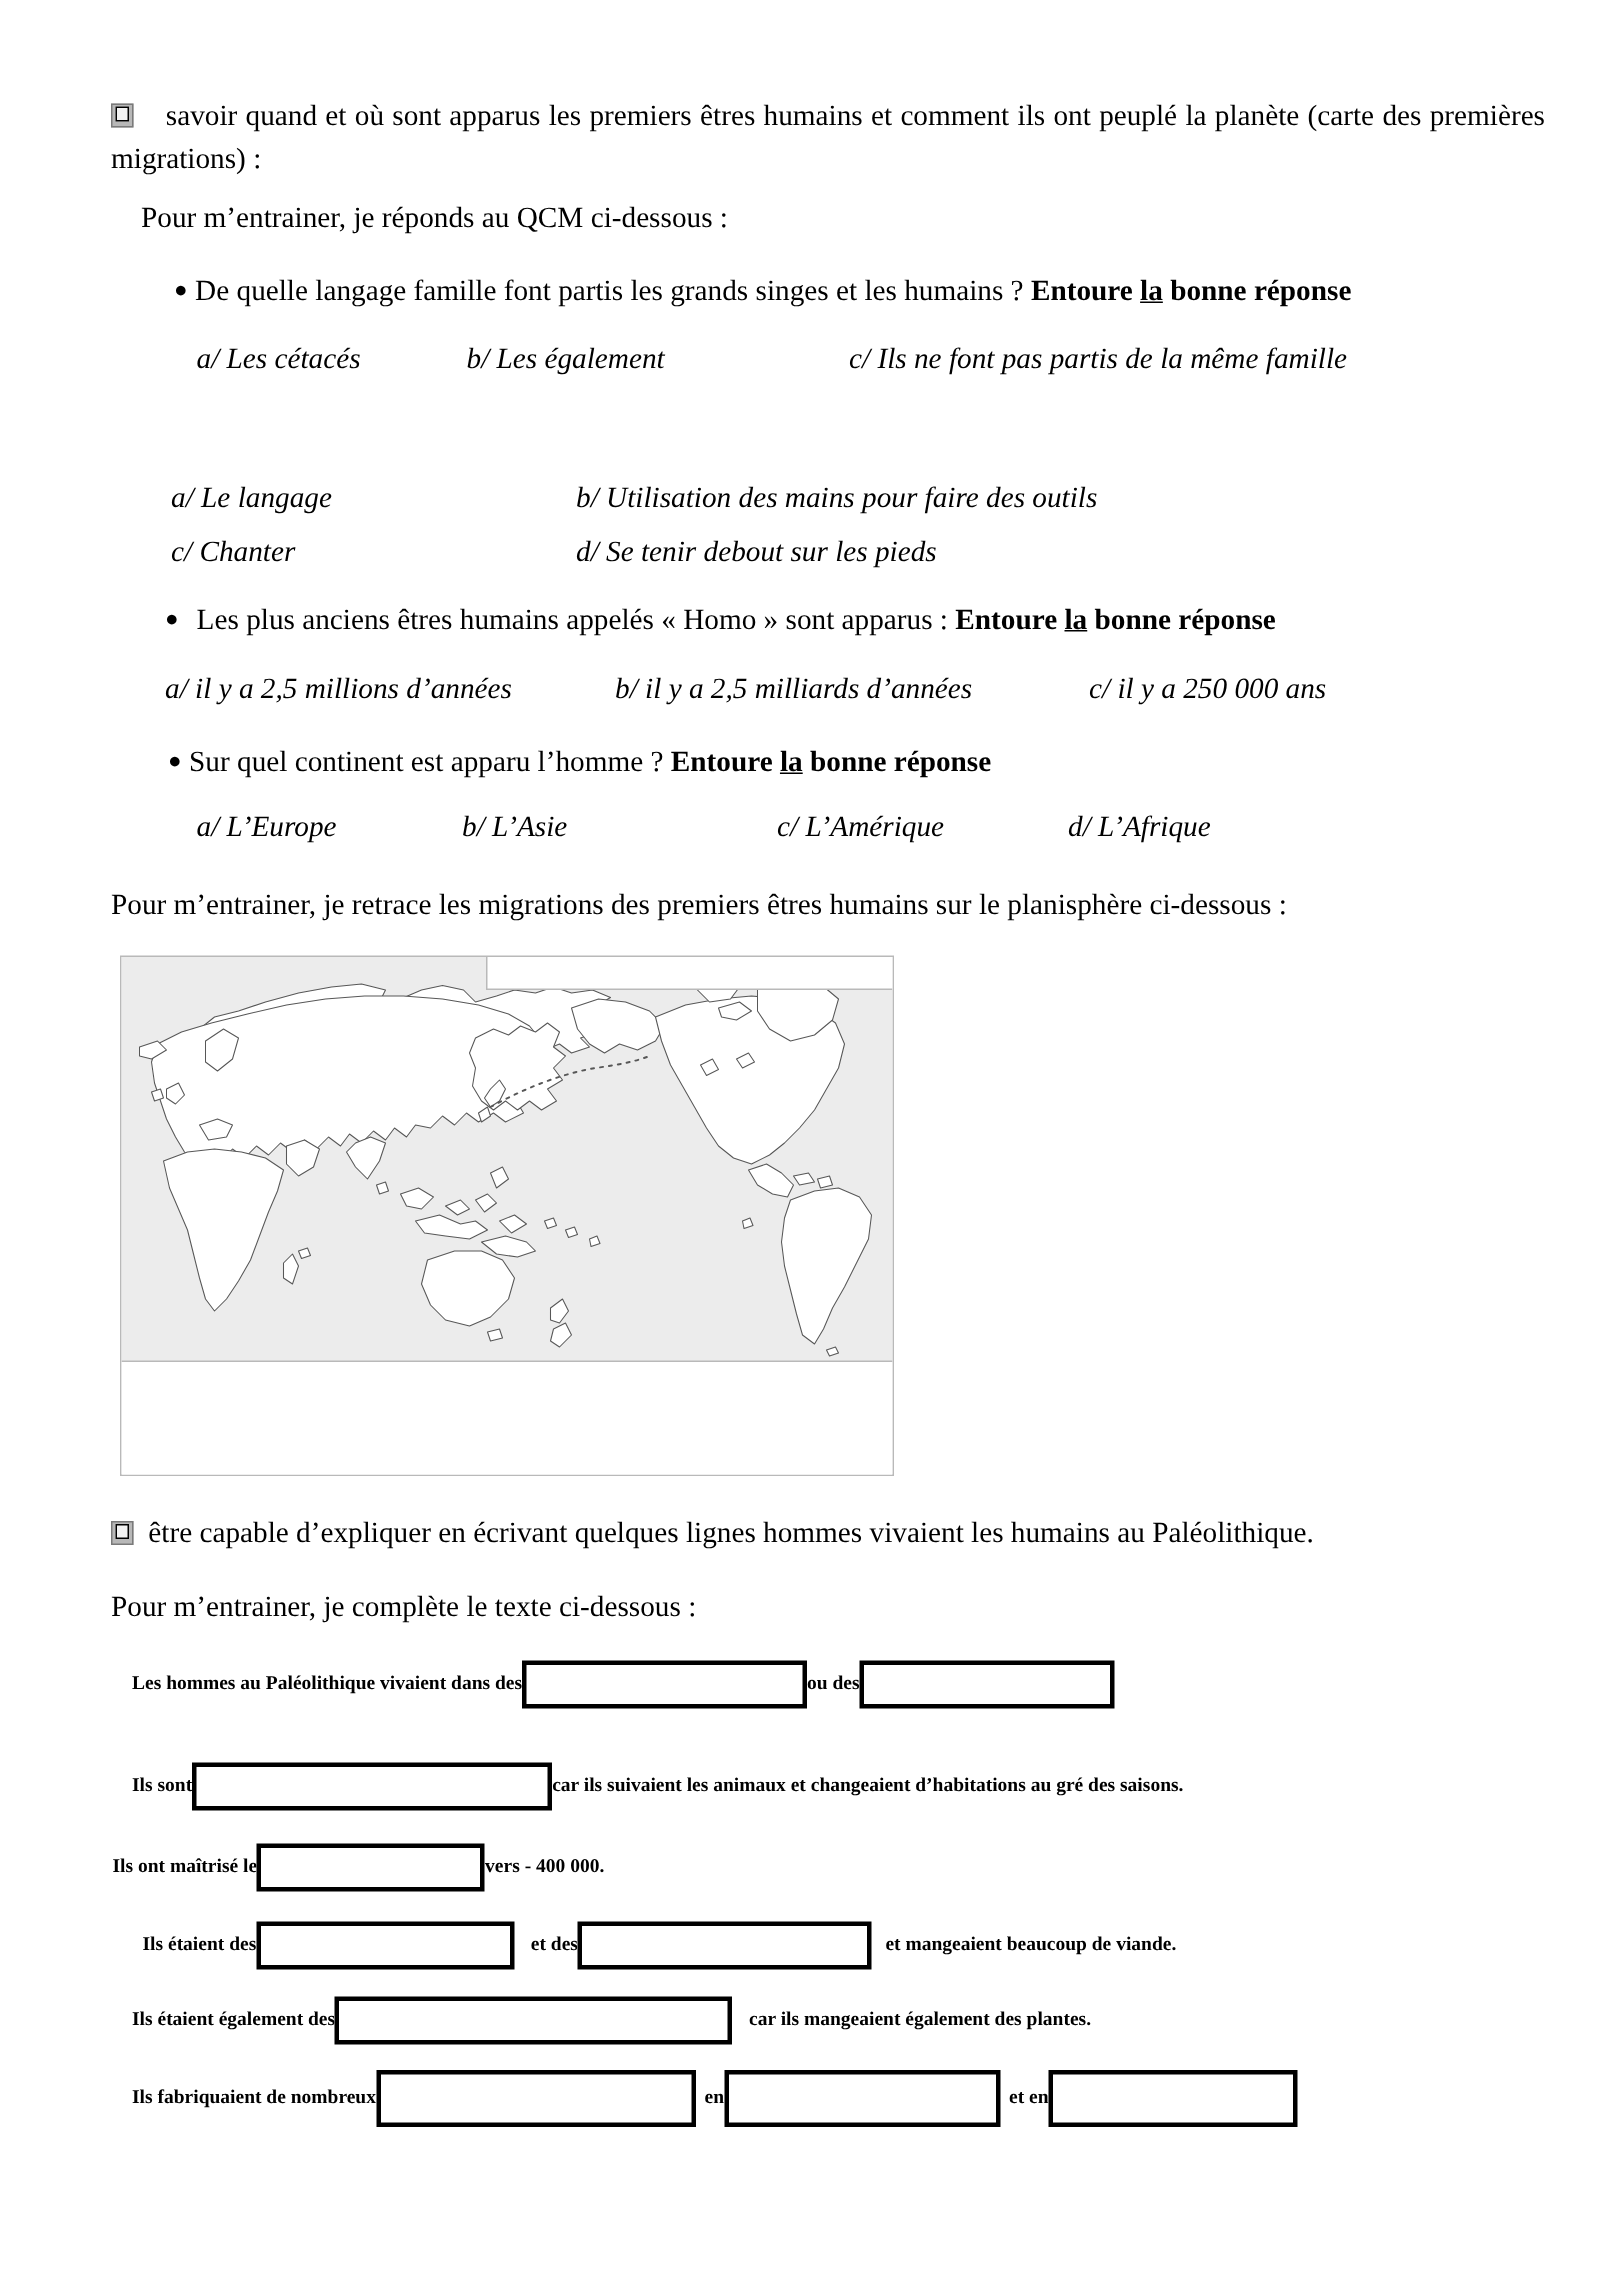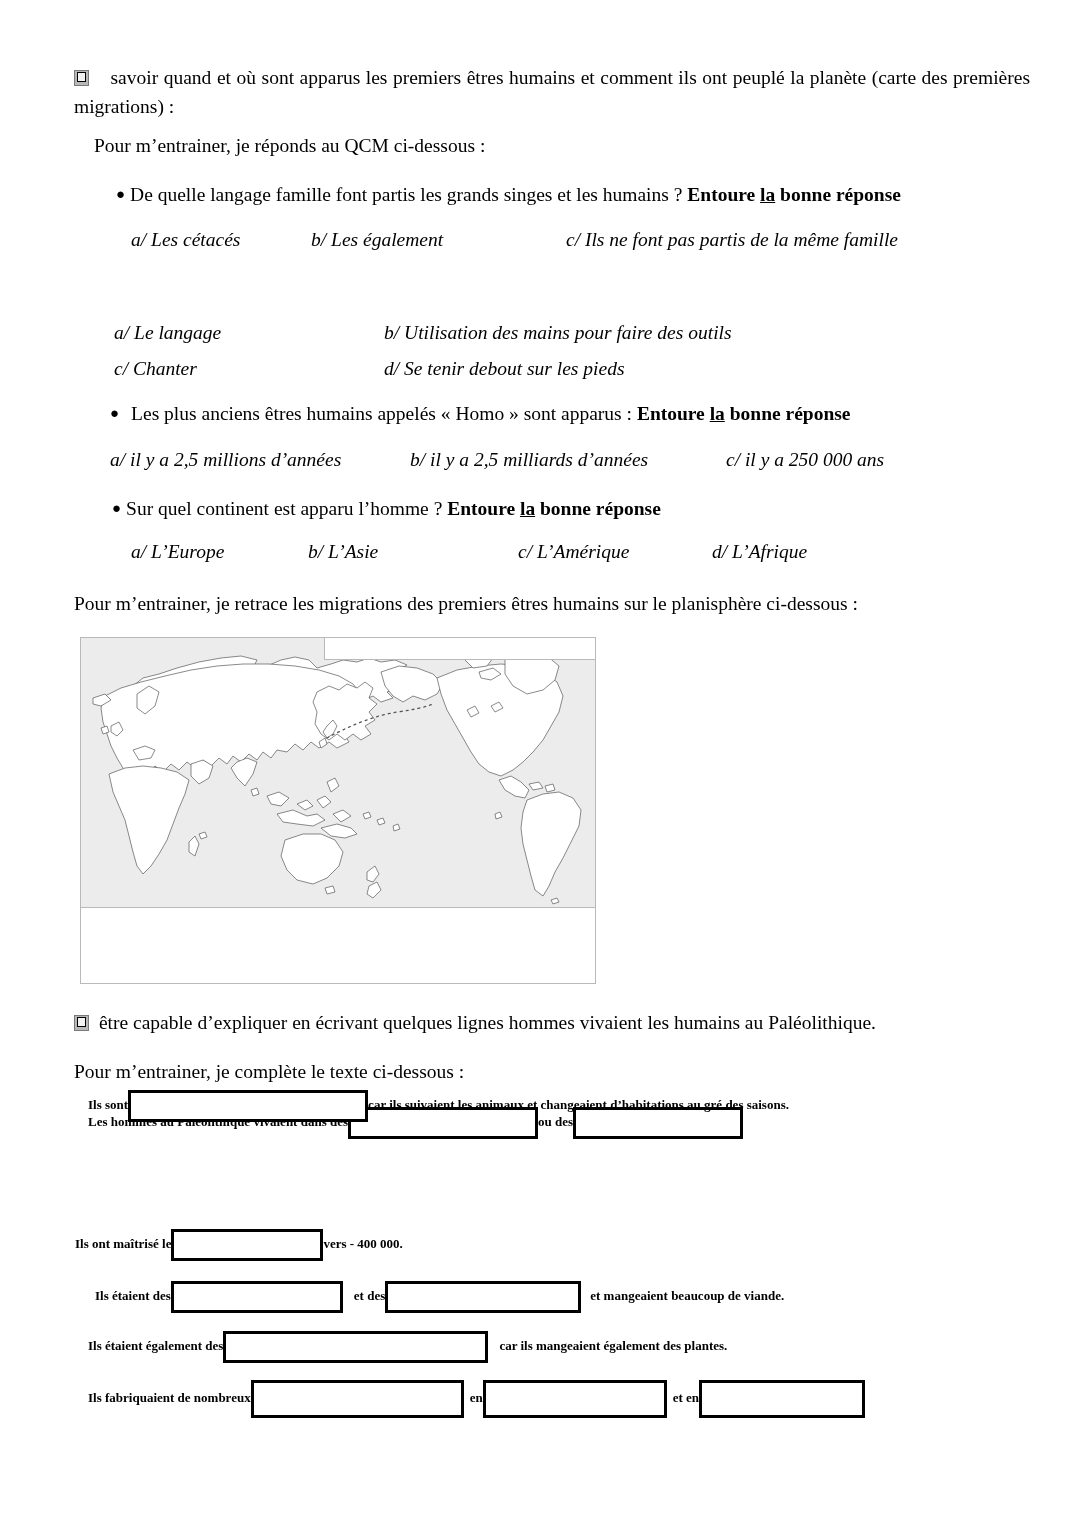--- a/index.html
+++ b/index.html
@@ -376,21 +376,21 @@
     <span class="chk"></span>
     <span style="display:inline-block;width:3px;"></span><span>être capable d’expliquer en écrivant quelques lignes hommes vivaient les humains au Paléolithique.</span>
   </div>
 
   <div class="intro" style="left:74px; top:1058px;">Pour m’entrainer, je complète le texte ci-dessous :</div>
 
   <div class="fill-line" style="left:88px; top:1107px;">
     <span>Les hommes au Paléolithique vivaient dans des</span><span class="blank" style="width:190px;height:32px;"></span><span>ou des</span><span class="blank" style="width:170px;height:32px;"></span>
   </div>
 
-  <div class="fill-line wrap" style="left:88px; top:1090px; width:930px;">
+  <div class="fill-line wrap" style="left:88px; top:1175px; width:930px;">
     <span>Ils sont</span><span class="blank" style="width:240px;height:32px;"></span><span>car ils suivaient les animaux et changeaient d’habitations au gré des saisons.</span>
   </div>
 
   <div class="fill-line" style="left:75px; top:1229px;">
     <span>Ils ont maîtrisé le</span><span class="blank" style="width:152px;height:32px;"></span><span>vers - 400 000.</span>
   </div>
 
   <div class="fill-line" style="left:95px; top:1281px;">
     <span>Ils étaient des</span><span class="blank" style="width:172px;height:32px;"></span><span style="display:inline-block;width:11px;"></span><span>et des</span><span class="blank" style="width:196px;height:32px;"></span><span style="display:inline-block;width:9px;"></span><span>et mangeaient beaucoup de viande.</span>
   </div>

